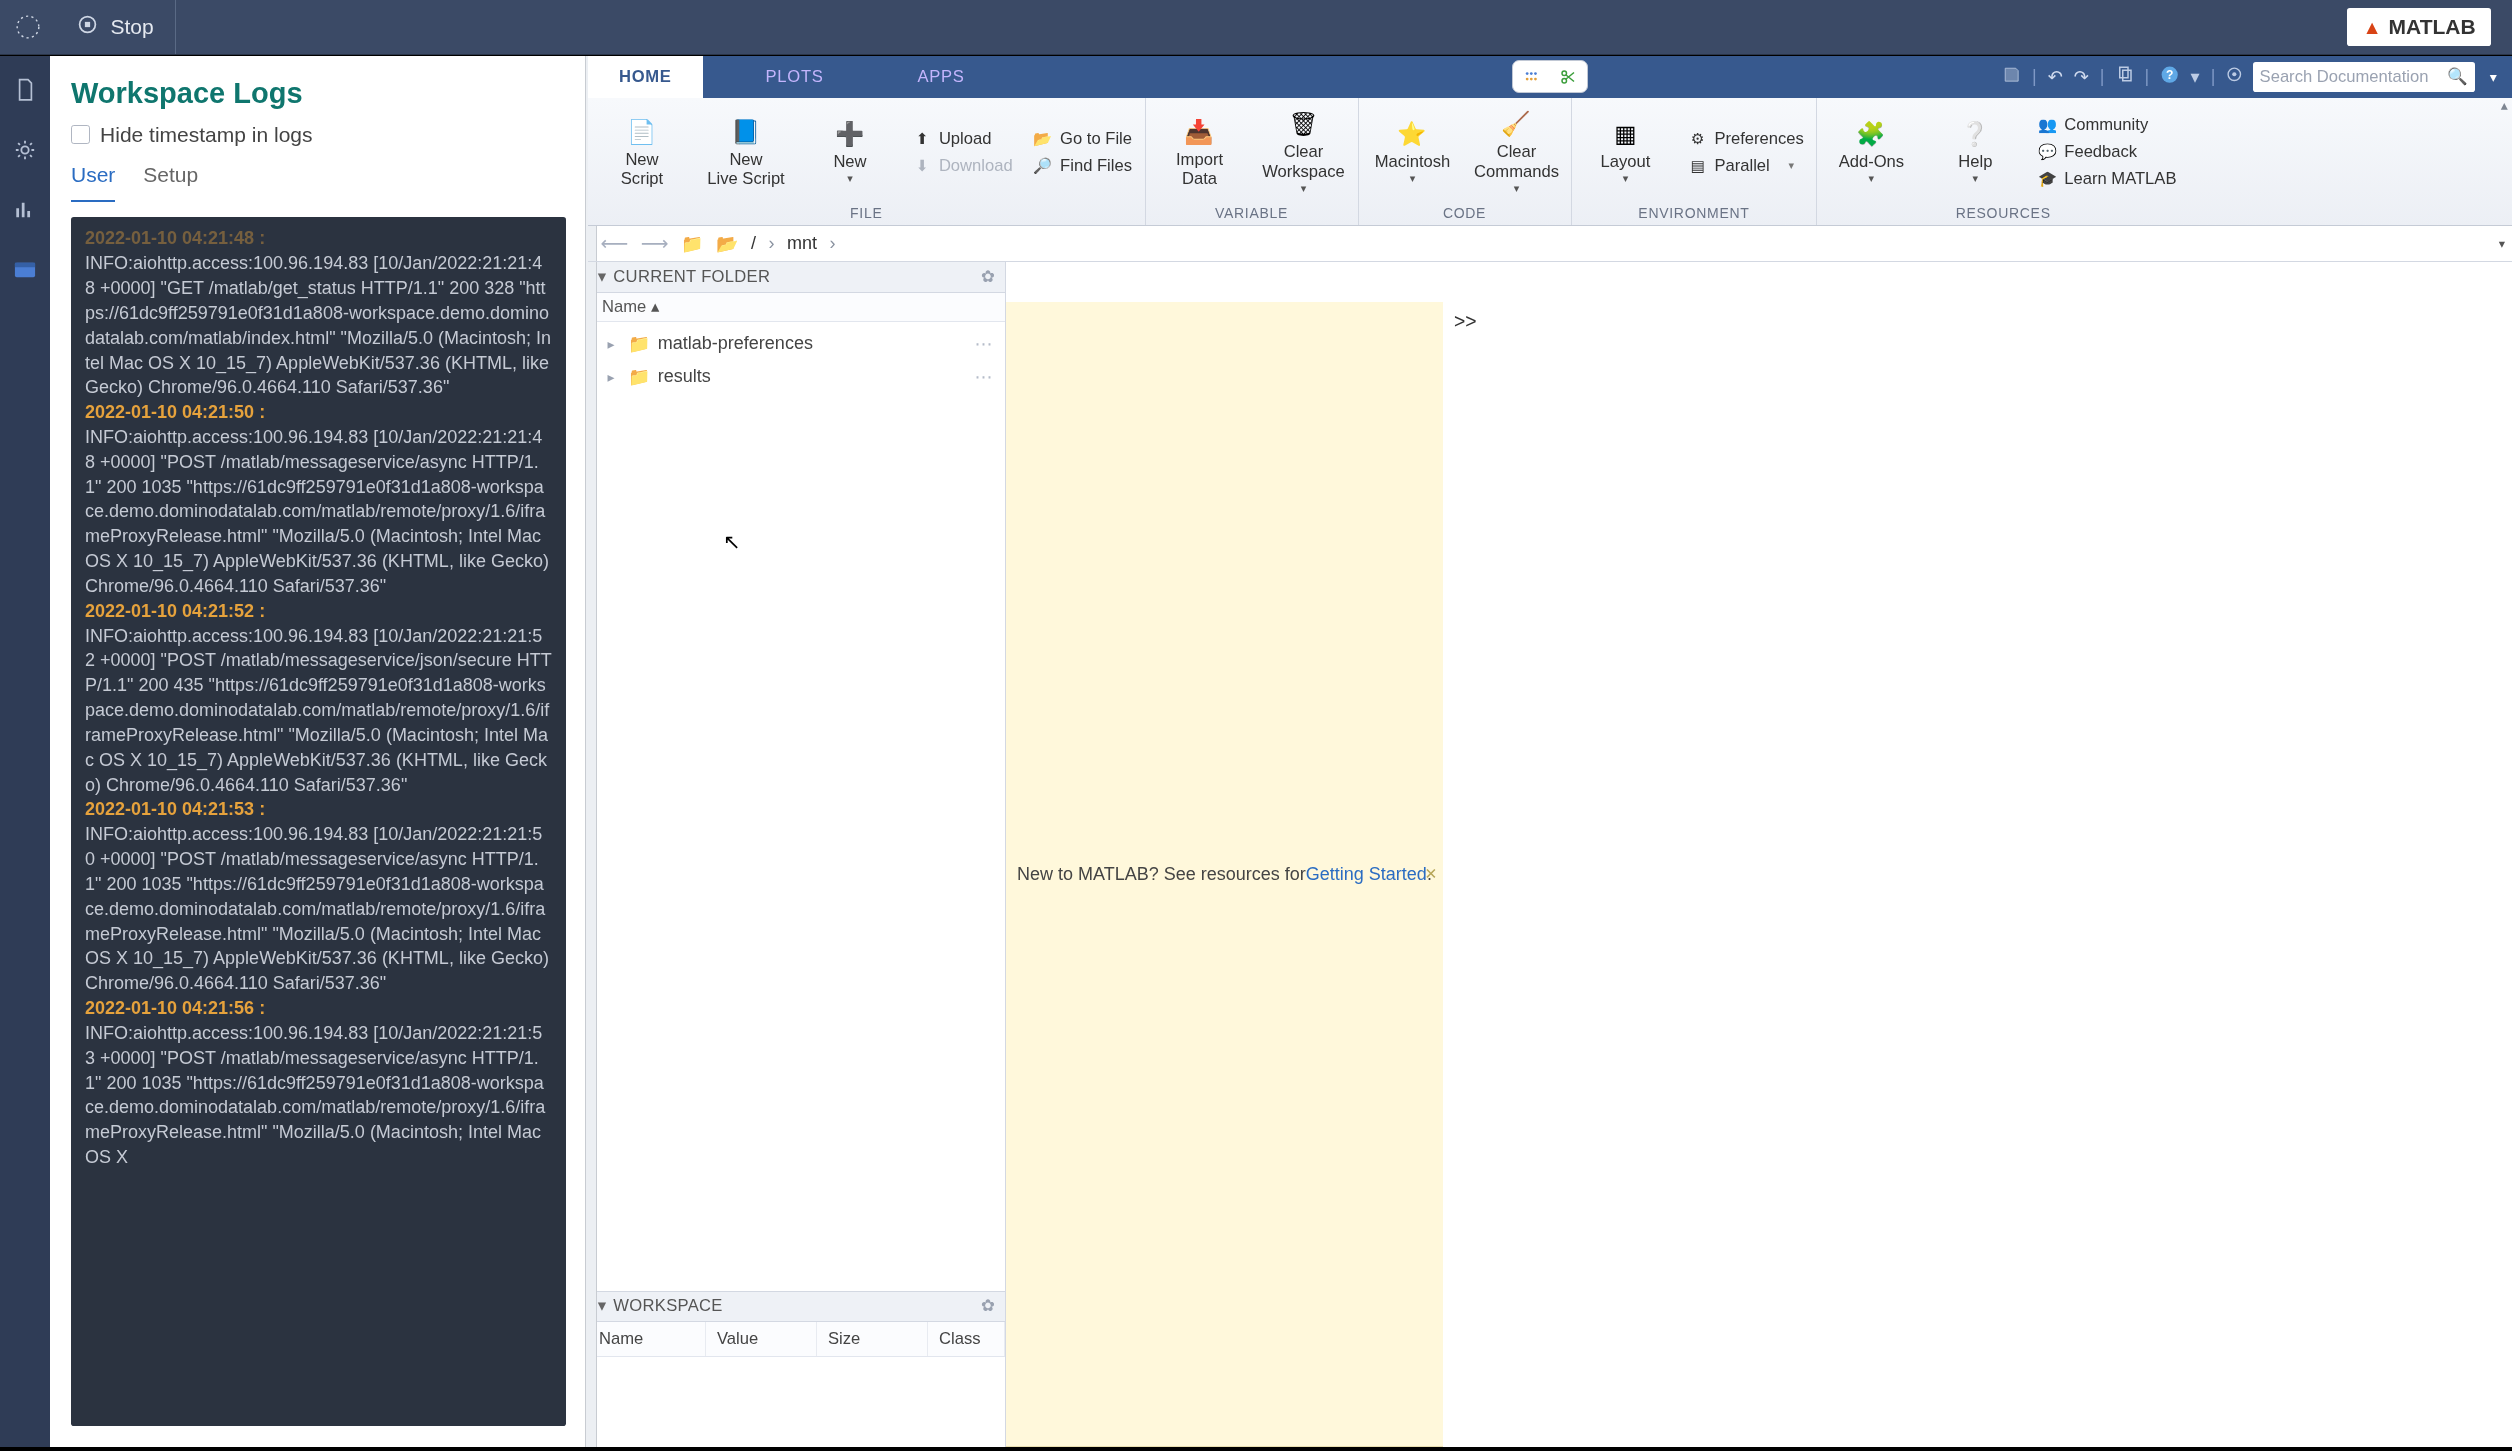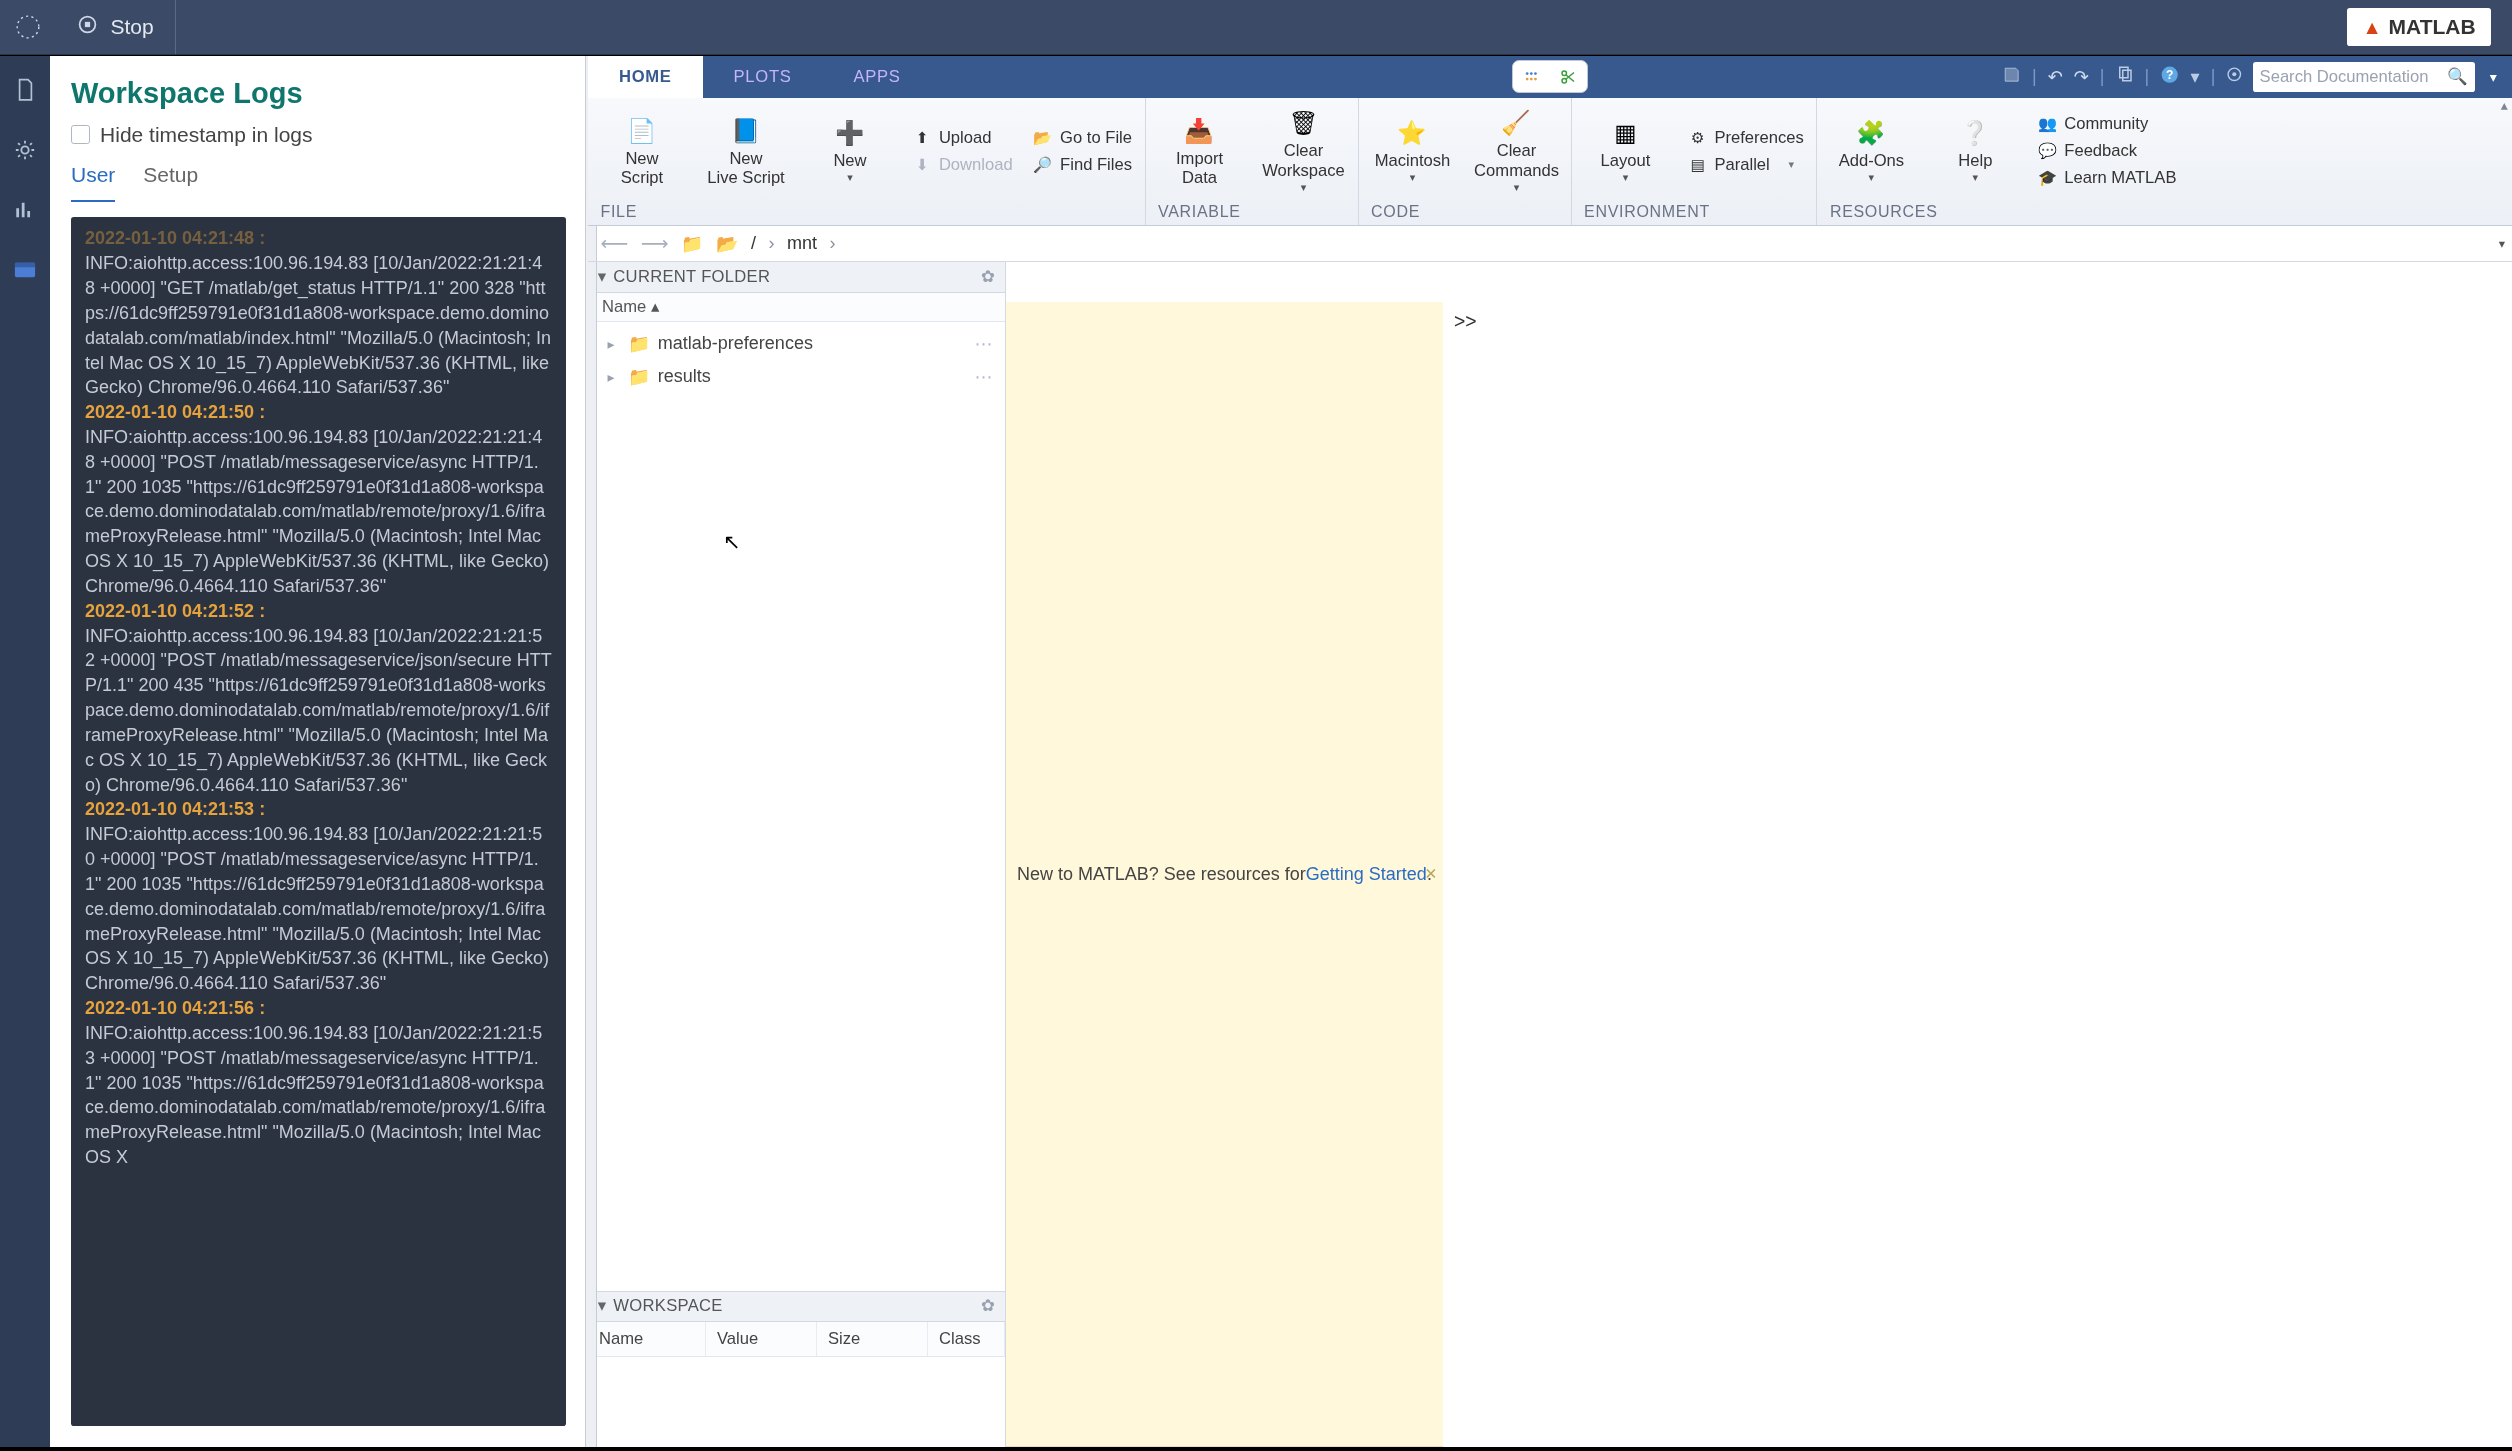--- a/index.html
+++ b/index.html
@@ -31,21 +31,21 @@
 .log-tabs { display:flex; gap:28px; padding:0 21px; font-size:21px; border-bottom:0.7px solid transparent;}
 .log-tab { padding:9.7px 0 12.5px 0; color:#666; border-bottom:2.8px solid transparent;}
 .log-tab.active { color:#2a6cc2; border-bottom-color:#2a6cc2;}
 .log-body { flex:1; margin:14px 21px 21px 21px; background:#2b3340; color:#d3d8e0; font-family: Menlo, Consolas, monospace; font-size:18px; line-height:1.38; padding:9.7px 14px 14px 14px; overflow:hidden; white-space:pre-wrap; word-break:break-all; border-radius:2.8px;}
 .log-body .ts { color:#e6a23c; font-weight:600;}
 .log-body .info { color:#c5cad4;}
 
 
 .ide { flex:1; display:flex; flex-direction:column; background:#fff; min-width:0;}
 
-.ide-tabs { height:42px; background:#37598e; display:flex; align-items:stretch; position:relative;}
+.ide-tabs { height:42px; background:#37598e; display:flex; align-items:stretch; position:relative;gap:32px;}
 .ide-tab { display:flex; align-items:center; justify-content:center; padding:0 31px; font-size:16.6px; color:#c4b5fd; letter-spacing:0.7px;}
 .ide-tab.active { background:#fff; color:#37598e; font-weight:600;}
 .ide-tabs .switch-widget { position:absolute; left:50%; transform:translateX(-50%); top:4.2px; height:33px; width:76px; background:#fff; border-radius:7px; border:0.7px solid #c0c7d4; display:flex;align-items:center;justify-content:space-around;}
 .ide-tabs .right-ctrls { margin-left:auto; display:flex; align-items:center; gap:9.7px; padding-right:9.7px;}
 .ide-tabs .srch { width:222px; height:30.5px; background:#fff; border-radius:2.8px; display:flex;align-items:center; padding:0 7px; gap:5.5px; color:#9aa2b1; font-size:16.6px;}
 .ide-tabs .triangle-dn { color:#fff; font-size:14px; padding:0 5.5px;}
 .qat { display:flex; align-items:center; gap:11px; color:#d0dbef; font-size:18px;}
 .qat .pipe{color:#7e98c5;}
 
 
@@ -54,21 +54,21 @@
 .ts-group { display:flex; flex-direction:column; border-right:0.7px solid #d3d8e2; padding:4.2px 12.5px 1.4px 12.5px;}
 .ts-row { display:flex; align-items:center; gap:21px; flex:1;}
 .ts-big { display:flex; flex-direction:column; align-items:center; justify-content:center; gap:2.8px; width:83px;}
 .ts-big .icn { width:30.5px; height:30.5px; display:flex;align-items:center;justify-content:center;font-size:23.6px;}
 .ts-big .lbl { font-size:16.6px; color:#333; text-align:center; line-height:1.15;}
 .ts-big .dd { font-size:11px; color:#555; margin-top:-1.4px;}
 .ts-small-col { display:flex; flex-direction:column; gap:7px; justify-content:center;}
 .ts-small { display:flex; align-items:center; gap:7px; font-size:16.6px; color:#333;}
 .ts-small.disabled{ color:#aeb4bf;}
 .ts-small .sicn{width:19.4px;height:19.4px;display:flex;align-items:center;justify-content:center;font-size:15.3px;}
-.ts-glabel { font-size:16px; letter-spacing:0.7px; color:#6a7385; text-align:left; padding:2.8px 0;}
+.ts-glabel { font-size:14px; letter-spacing:0.7px; color:#6a7385; text-align:center; padding:2.8px 0;}
 
 
 .addrbar { height:36px; border-bottom:0.7px solid #d3d8e2; display:flex; align-items:center; padding:0 12.5px; gap:12.5px; font-size:18px; color:#444; position:relative;}
 .addrbar .nbtn{color:#a7afbf;font-size:19.4px;}
 .addrbar .crumb-sep{color:#8a92a0;}
 .addrbar .crumb{color:#333;}
 .addrbar .expand-tri{position:absolute; right:7px; color:#555;font-size:12.5px;}
 
 
 .ide-body { flex:1; display:flex; min-height:0;}

